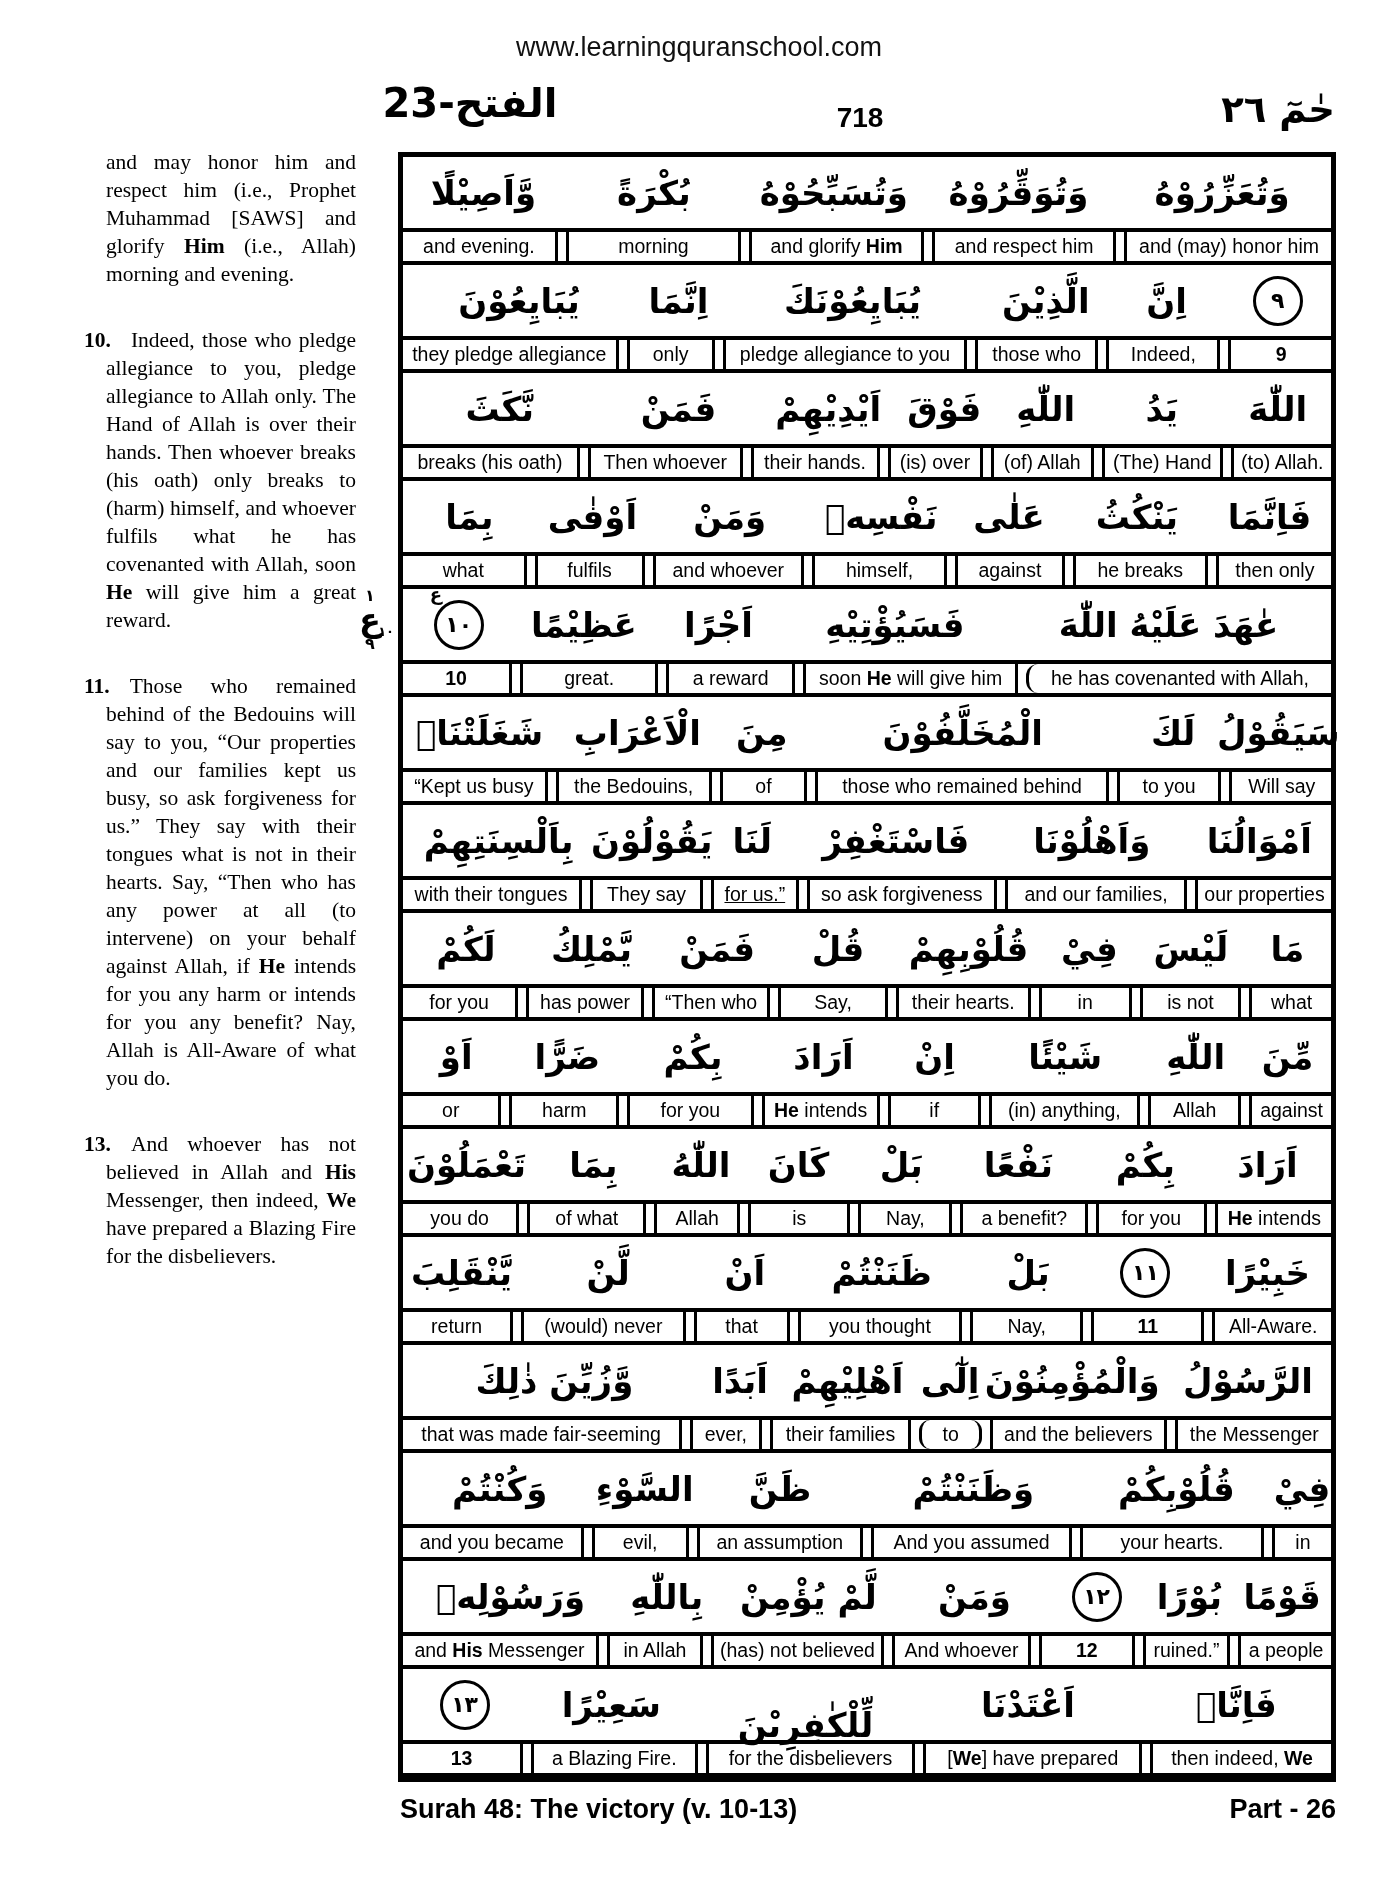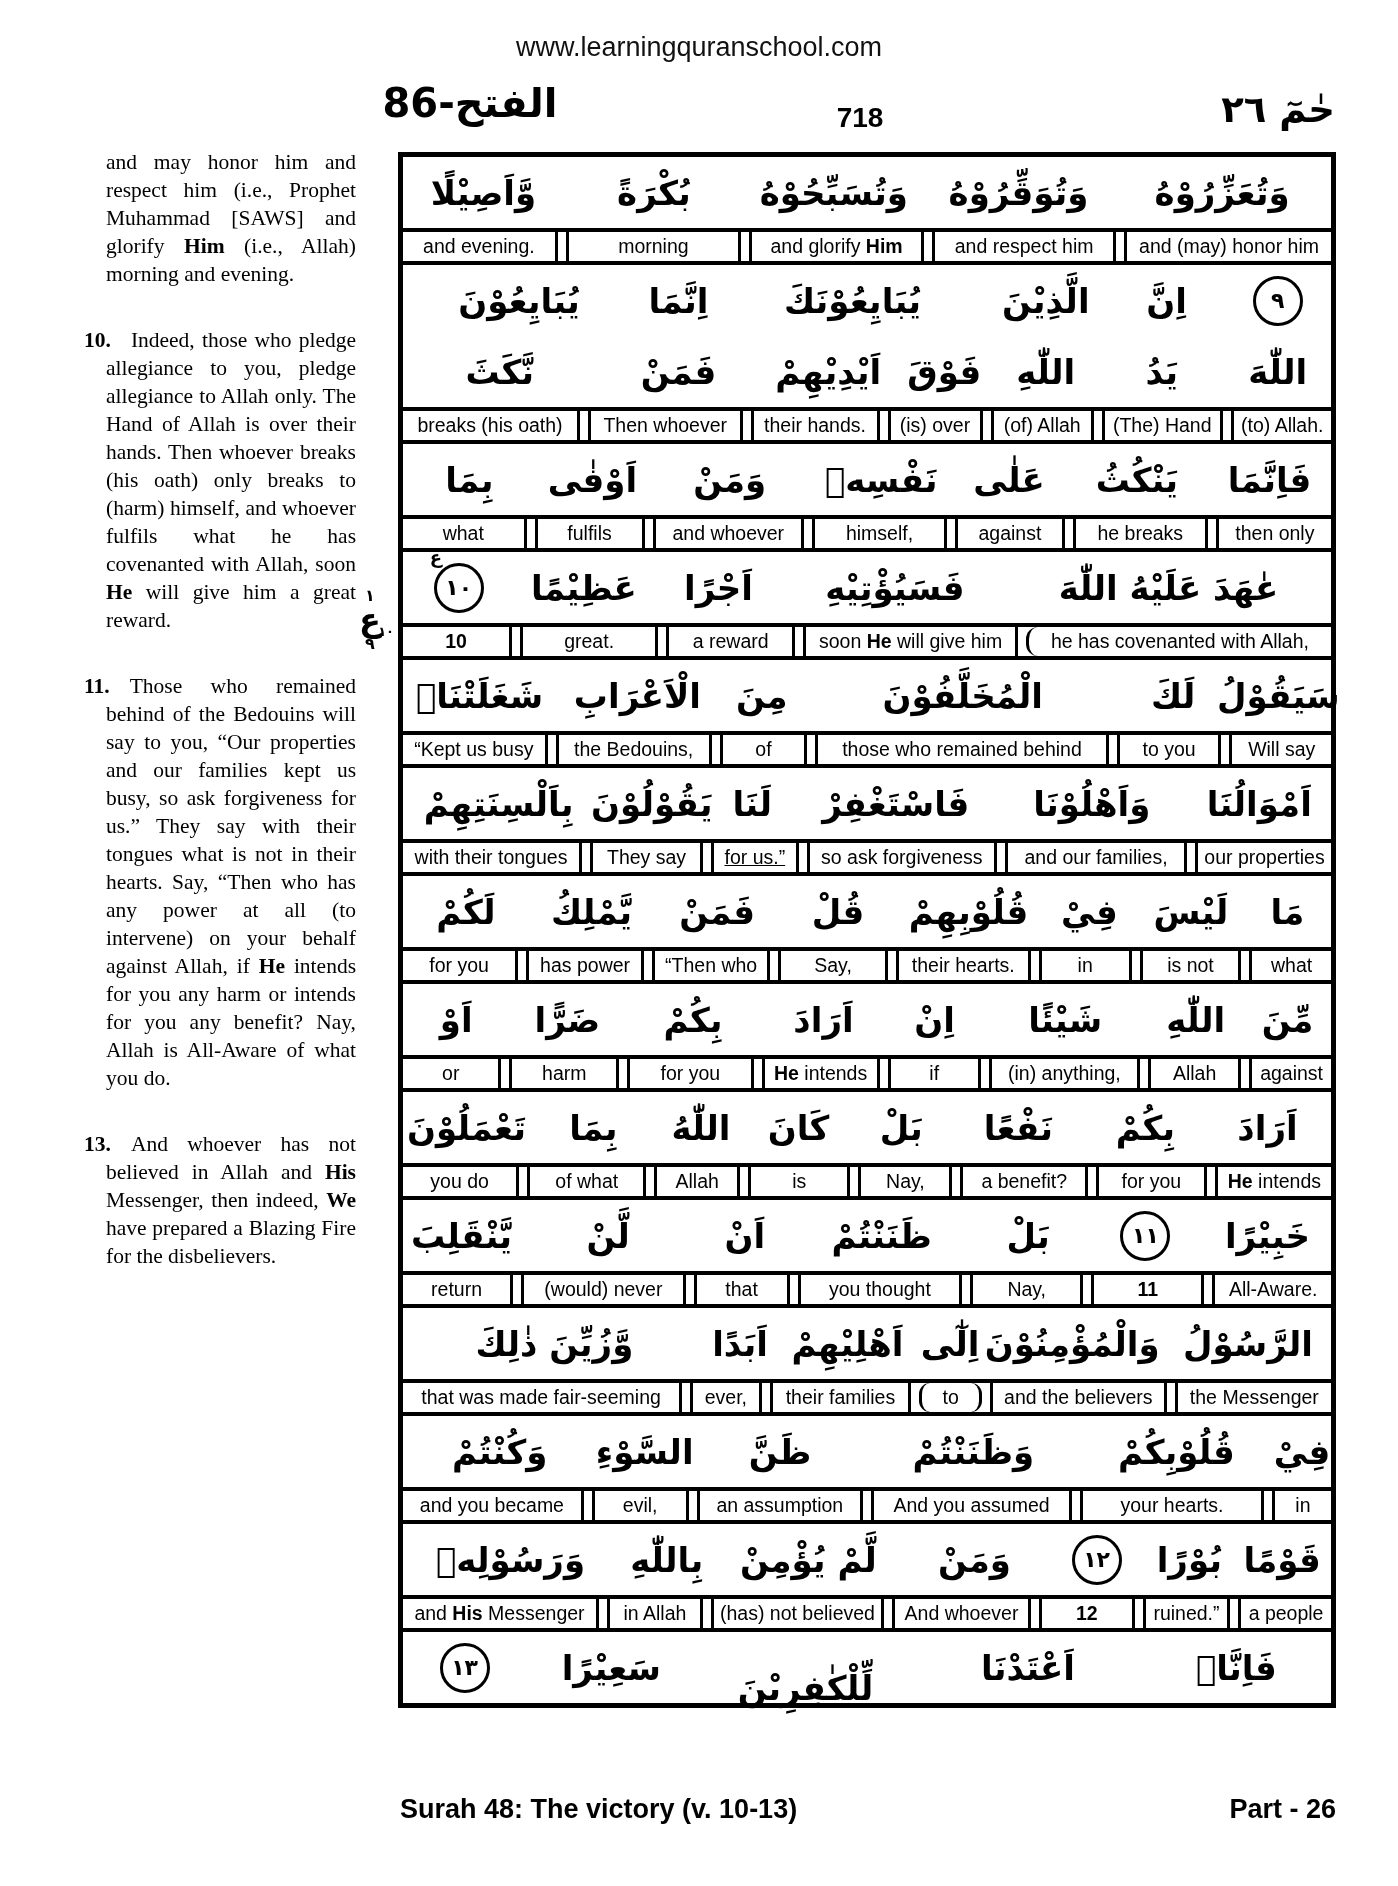--- a/index.html
+++ b/index.html
@@ -40,21 +40,21 @@
   .ain-mark{position:absolute;top:-16px;left:-4px;font:bold 18px "DejaVu Sans",sans-serif;}
   .footer-left{position:absolute;top:1794px;left:400px;font:bold 27px "Liberation Sans",sans-serif;}
   .footer-right{position:absolute;top:1794px;left:1130px;width:206px;text-align:right;
        font:bold 27px "Liberation Sans",sans-serif;}
 </style>
 </head>
 <body>
 
 <div class="page">
   <div class="url">www.learningquranschool.com</div>
-  <div class="hdr-surah">الفتح-86</div>
+  <div class="hdr-surah">الفتح-23</div>
   <div class="hdr-page">718</div>
   <div class="hdr-juz">حٰمٓ ٢٦</div>
 
   <div class="sidebar">
       <div class="para"><span>and may honor him and respect him (i.e., Prophet Muhammad [SAWS] and glorify </span><span class="bold">Him</span><span> (i.e., Allah) morning and evening.</span></div>
       <div class="para"><span class="pnum">10.</span><span>Indeed, those who pledge allegiance to you, pledge allegiance to Allah only. The Hand of Allah is over their hands. Then whoever breaks (his oath) only breaks to (harm) himself, and whoever fulfils what he has covenanted with Allah, soon </span><span class="bold">He</span><span> will give him a great reward.</span></div>
       <div class="para"><span class="pnum">11.</span><span>Those who remained behind of the Bedouins will say to you, “Our properties and our families kept us busy, so ask forgiveness for us.” They say with their tongues what is not in their hearts. Say, “Then who has any power at all (to intervene) on your behalf against Allah, if </span><span class="bold">He</span><span> intends for you any harm or intends for you any benefit? Nay, Allah is All-Aware of what you do.</span></div>
       <div class="para"><span class="pnum">13.</span><span>And whoever has not believed in Allah and </span><span class="bold">His</span><span> Messenger, then indeed, </span><span class="bold">We</span><span> have prepared a Blazing Fire for the disbelievers.</span></div>
     </div>
 
@@ -104,20 +104,28 @@
         </div>
         <div class="ar-cell" style="flex: 12 1 0%;">
           <span class="ar-word">اِنَّ</span>
         </div>
         <div class="ar-cell" style="flex: 11 1 0%;">
           <span class="circle-wrap">
             <span class="vnum">٩</span>
           </span>
         </div>
       </div>
+      <div class="t-strip">
+        <div class="t-cell" style="flex: 24 1 0%;"><span>they pledge allegiance</span></div>
+        <div class="t-cell" style="flex: 9 1 0%;"><span>only</span></div>
+        <div class="t-cell" style="flex: 27 1 0%;"><span>pledge allegiance to you</span></div>
+        <div class="t-cell" style="flex: 13 1 0%;"><span>those who</span></div>
+        <div class="t-cell" style="flex: 12 1 0%;"><span>Indeed,</span></div>
+        <div class="t-cell" style="flex: 11 1 0%;"><span class="bold">9</span></div>
+      </div>
       <div class="ar-row">
         <div class="ar-cell" style="flex: 20 1 0%;">
           <span class="ar-word">نَّكَثَ</span>
         </div>
         <div class="ar-cell" style="flex: 17 1 0%;">
           <span class="ar-word">فَمَنْ</span>
         </div>
         <div class="ar-cell" style="flex: 14 1 0%;">
           <span class="ar-word">اَيْدِيْهِمْ</span>
         </div>
@@ -502,17 +510,24 @@
         <div class="ar-cell" style="flex: 23 1 0%; margin-top: 41px;">
           <span class="ar-word">لِّلْكٰفِرِيْنَ</span>
         </div>
         <div class="ar-cell" style="flex: 24 1 0%;">
           <span class="ar-word">اَعْتَدْنَا</span>
         </div>
         <div class="ar-cell" style="flex: 20 1 0%;">
           <span class="ar-word">فَاِنَّاۤ</span>
         </div>
       </div>
+      <div class="t-strip">
+        <div class="t-cell" style="flex: 13 1 0%;"><span class="bold">13</span></div>
+        <div class="t-cell" style="flex: 18 1 0%;"><span>a Blazing Fire.</span></div>
+        <div class="t-cell" style="flex: 23 1 0%;"><span>for the disbelievers</span></div>
+        <div class="t-cell" style="flex: 24 1 0%;"><span>[</span><span class="bold">We</span><span>] have prepared</span></div>
+        <div class="t-cell" style="flex: 20 1 0%;"><span>then indeed, </span><span class="bold">We</span></div>
+      </div>
     </div>
 
   <div class="footer-left">Surah 48: The victory (v. 10-13)</div>
   <div class="footer-right">Part - 26</div>
 </div>
 
 </body></html>

